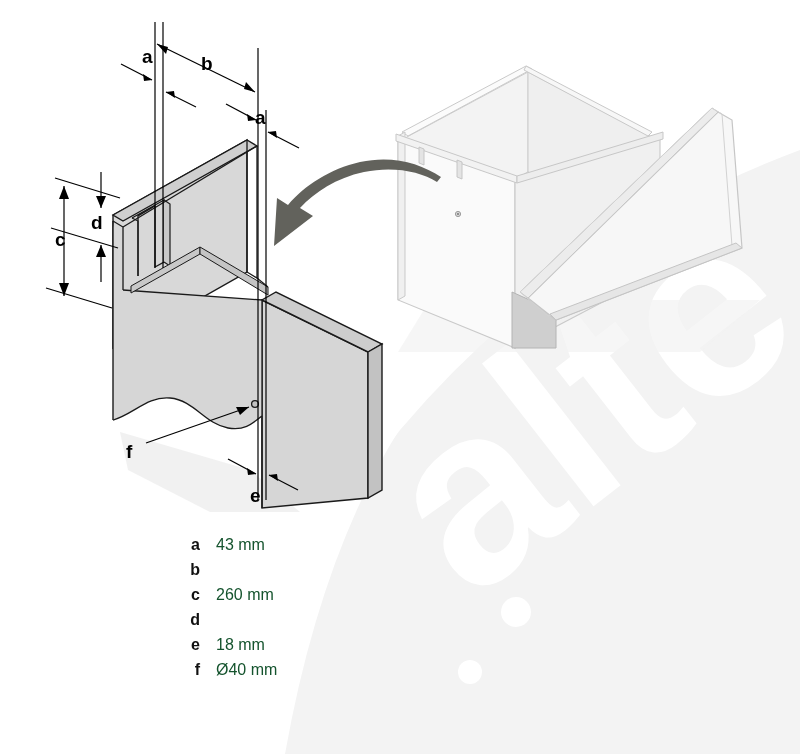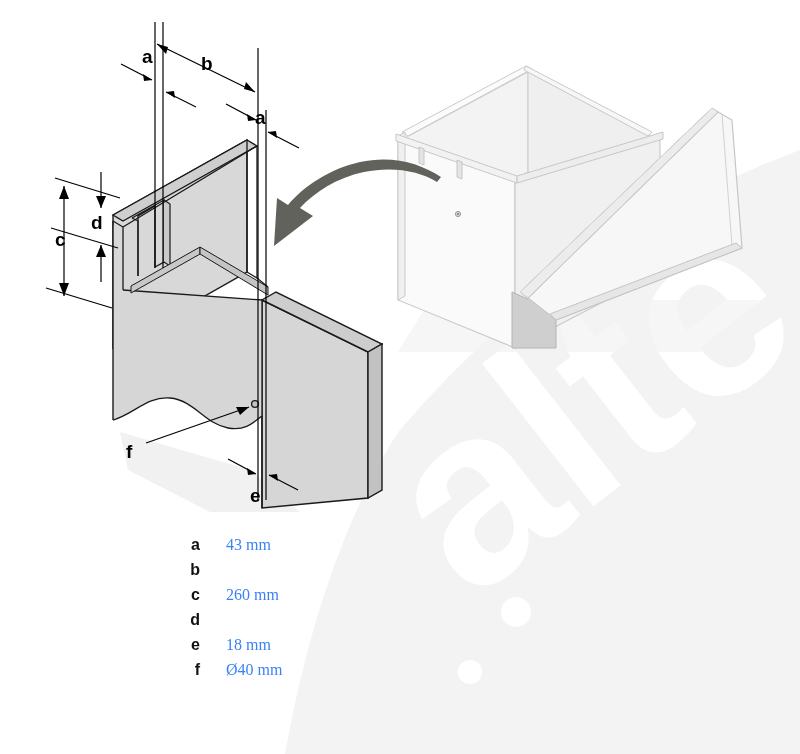--- a/index.html
+++ b/index.html
@@ -38,24 +38,24 @@
   }
   .legend-key {
     width: 30px;
     text-align: right;
     font-weight: bold;
     font-size: 16px;
     color: #111111;
     font-family: "Liberation Sans", sans-serif;
   }
   .legend-val {
-    padding-left: 26px;
+    padding-left: 16px;
     font-size: 16px;
-    color: #3b82f6;
-    font-family: Liberation Serif, serif;
+    color: #14532d;
+    font-family: Liberation Sans, sans-serif;
     white-space: pre;
   }
   .dim-label {
     font-weight: bold;
     font-size: 19px;
     fill: #000000;
     font-family: "Liberation Sans", sans-serif;
   }
 </style>
 </head>

